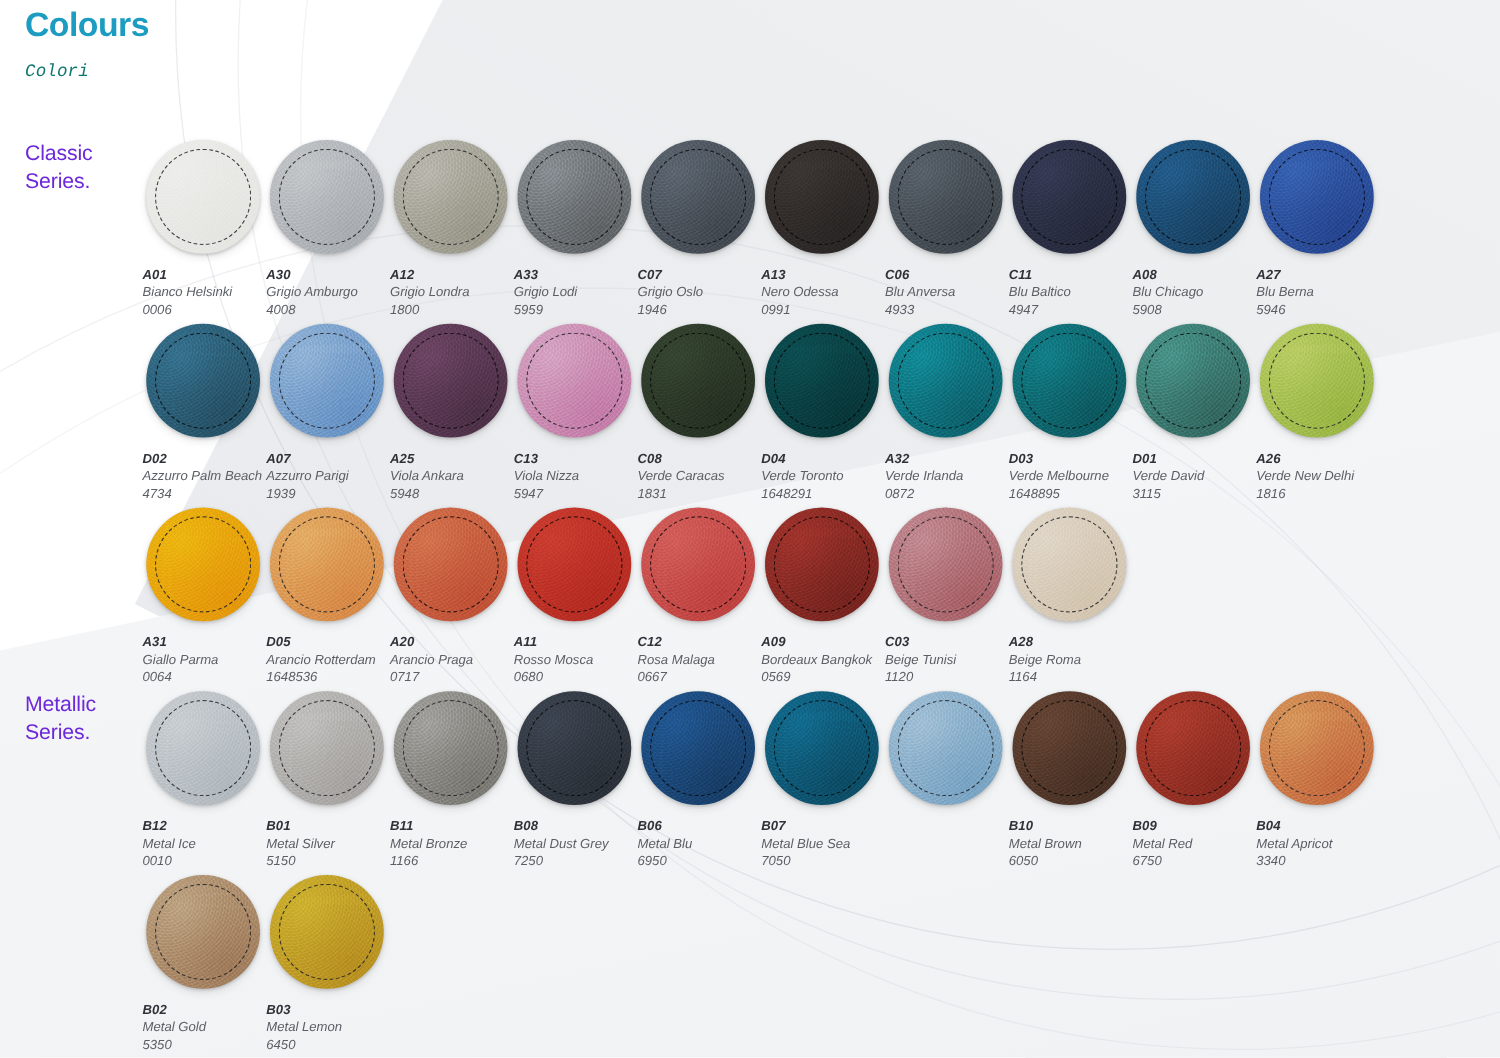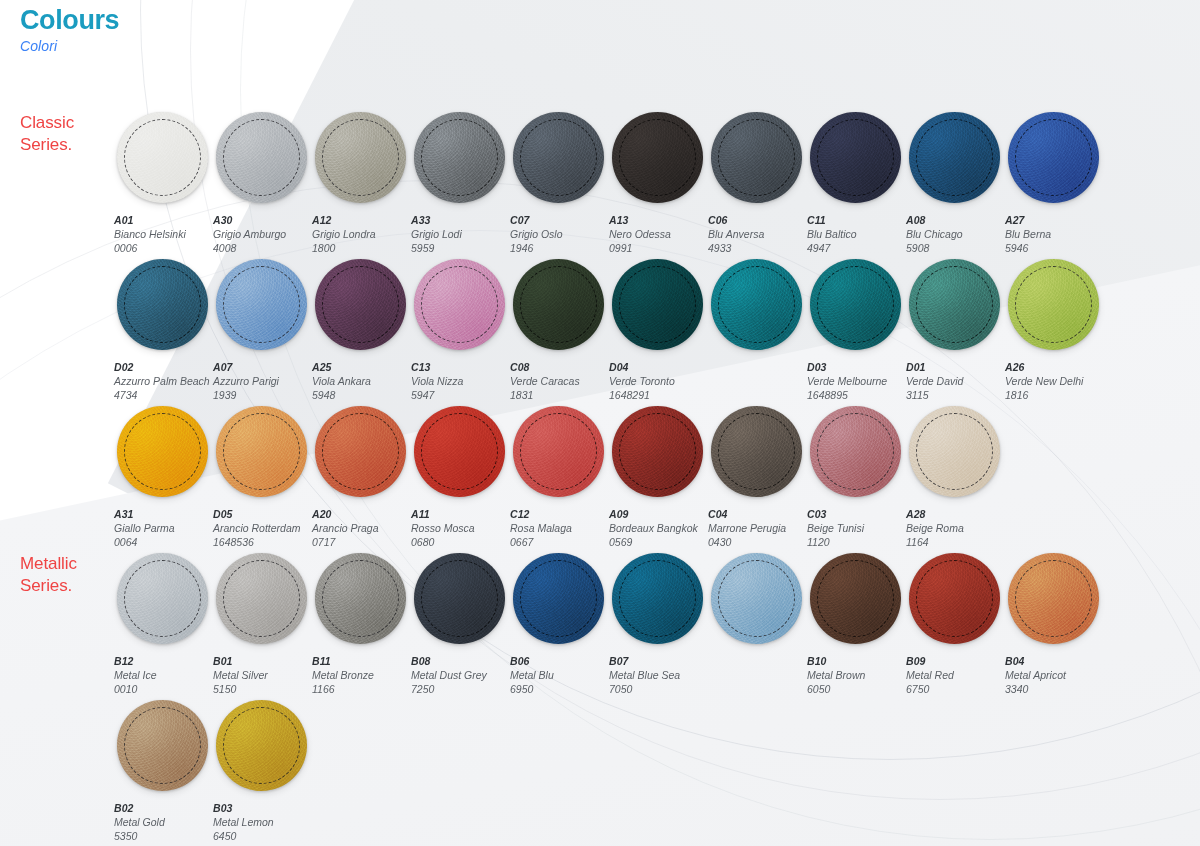--- a/index.html
+++ b/index.html
@@ -71,30 +71,31 @@
   .title {
     font-size: 27px;
     font-weight: bold;
     color: #1b9cc0;
     letter-spacing: -0.4px;
     line-height: 1.05;
   }
   .subtitle {
     font-size: 14px;
     font-style: italic;
-    color: #3b82f6;
-    margin-top: 4px;
+    color: #0f766e;
+    margin-top: 16px;
     letter-spacing: 0.1px;
+    font-family: Liberation Mono, monospace;
   }
 
   .series-label {
     position: absolute;
     left: 20px;
     font-size: 17px;
-    color: #ef4444;
+    color: #6d28d9;
     line-height: 1.28;
     letter-spacing: -0.1px;
   }
   #series-classic { top: 112px; }
   #series-metallic { top: 553px; }
 
   .grid {
     position: absolute;
     left: 113px;
     top: 108px;
@@ -367,20 +368,25 @@
           <div class="meta">
             <div class="code">D04</div>
             <div class="name">Verde Toronto</div>
             <div class="ref">1648291</div>
           </div>
         </div>
         <div class="cell">
           <div class="swatch-wrap">
             <div class="swatch dark" style="background: rgb(15, 118, 130);"></div>
           </div>
+          <div class="meta">
+            <div class="code">A32</div>
+            <div class="name">Verde Irlanda</div>
+            <div class="ref">0872</div>
+          </div>
         </div>
         <div class="cell">
           <div class="swatch-wrap">
             <div class="swatch dark" style="background: rgb(15, 107, 115);"></div>
           </div>
           <div class="meta">
             <div class="code">D03</div>
             <div class="name">Verde Melbourne</div>
             <div class="ref">1648895</div>
           </div>
@@ -462,30 +468,20 @@
             <div class="swatch dark" style="background: rgb(138, 43, 37);"></div>
           </div>
           <div class="meta">
             <div class="code">A09</div>
             <div class="name">Bordeaux Bangkok</div>
             <div class="ref">0569</div>
           </div>
         </div>
         <div class="cell">
           <div class="swatch-wrap">
-            <div class="swatch dark" style="background: rgb(95, 86, 78);"></div>
-          </div>
-          <div class="meta">
-            <div class="code">C04</div>
-            <div class="name">Marrone Perugia</div>
-            <div class="ref">0430</div>
-          </div>
-        </div>
-        <div class="cell">
-          <div class="swatch-wrap">
             <div class="swatch light" style="background: rgb(180, 117, 124);"></div>
           </div>
           <div class="meta">
             <div class="code">C03</div>
             <div class="name">Beige Tunisi</div>
             <div class="ref">1120</div>
           </div>
         </div>
         <div class="cell">
           <div class="swatch-wrap">

